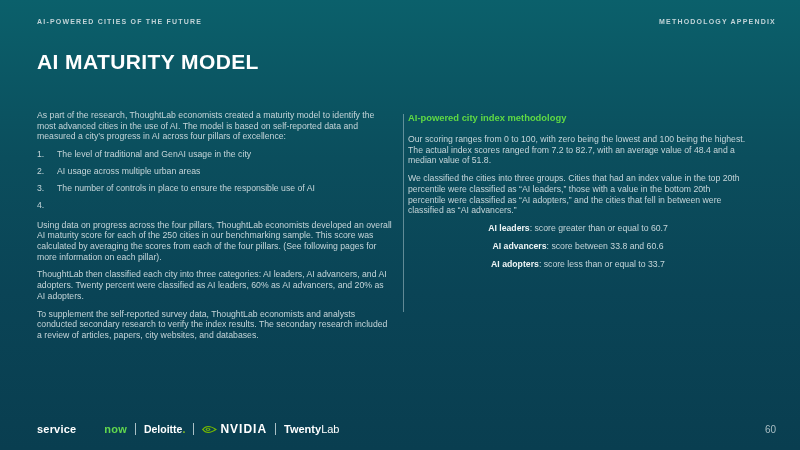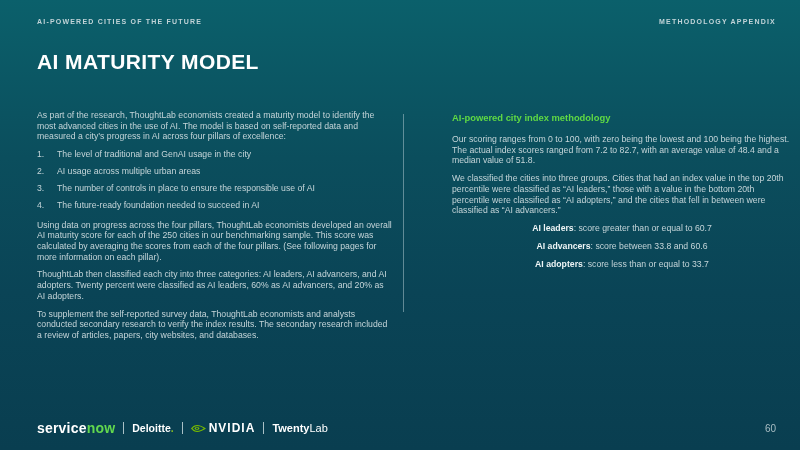--- a/index.html
+++ b/index.html
@@ -12,35 +12,35 @@
     overflow:hidden;
   }
   
   .topbar{position:absolute;top:18px;left:37px;right:24px;display:flex;justify-content:space-between;}
   .eyebrow{font-size:7px;font-weight:700;letter-spacing:1.2px;color:#c2d4d8;text-transform:uppercase;}
   
   .title{position:absolute;top:50px;left:37px;margin:0;font-size:21px;font-weight:800;letter-spacing:0.4px;color:#ffffff;}
   
   .content{position:absolute;top:110px;left:37px;right:24px;}
   .col-left{position:absolute;top:0;left:0;width:356px;}
-  .col-right{position:absolute;top:0;left:415px;width:340px;}
+  .col-right{position:absolute;top:0;left:371px;width:340px;}
   .divider{position:absolute;top:4px;left:366px;width:1px;height:198px;background:rgba(170,195,202,0.55);}
   p{margin:0 0 7px 0;font-size:8.7px;line-height:10.7px;color:#c5d5d9;}
   .pillars{list-style:none;margin:2px 0 9px 0;padding:0;}
   .pillars li{display:flex;margin:0 0 6.5px 0;font-size:8.7px;line-height:10.5px;}
   .pillars .num{width:20px;flex:0 0 20px;}
   .col-right h2{margin:2px 0 11px 0;font-size:9.4px;font-weight:700;color:#5fd944;}
   .classification{margin:0 0 7.5px 0;text-align:center;}
   .classification strong{color:#eef5f6;font-weight:700;}
   
   .footer{position:absolute;left:37px;right:24px;bottom:14px;display:flex;align-items:center;justify-content:space-between;}
   .logos{display:flex;align-items:center;gap:8px;}
   .logo{display:inline-flex;align-items:baseline;white-space:nowrap;color:#ffffff;}
   .sep{width:1px;height:12px;background:rgba(210,225,228,0.8);display:inline-block;}
-  .servicenow{font-size:14px;font-weight:600;letter-spacing:0.2px;}
+  .servicenow{font-size:11px;font-weight:600;letter-spacing:0.2px;gap:28px;}
   .sn-now{color:#62d84e;}
   .deloitte{font-size:10.5px;font-weight:700;}
   .deloitte-dot{color:#86bc25;font-weight:800;}
   .nvidia{font-size:12px;font-weight:800;letter-spacing:1px;align-items:center;gap:3px;display:inline-flex;}
   .thoughtlab{font-size:11px;}
   .thoughtlab strong{font-weight:800;}
   .thoughtlab span{font-weight:400;}
   .page-num{font-size:10px;color:#a9bec4;}
 </style>
 </head>
@@ -67,21 +67,20 @@
         <li>
           <span class="num">2.</span>
           <span>AI usage across multiple urban areas</span>
         </li>
         <li>
           <span class="num">3.</span>
           <span>The number of controls in place to ensure the responsible use of AI</span>
         </li>
         <li>
           <span class="num">4.</span>
-          <span>The future-ready foundation needed to succeed in AI</span>
         </li>
       </ol>
       <p>Using data on progress across the four pillars, ThoughtLab economists developed an overall AI maturity score for each of the 250 cities in our benchmarking sample. This score was calculated by averaging the scores from each of the four pillars. (See following pages for more information on each pillar).</p>
       <p>ThoughtLab then classified each city into three categories: AI leaders, AI advancers, and AI adopters. Twenty percent were classified as AI leaders, 60% as AI advancers, and 20% as AI adopters.</p>
       <p>To supplement the self-reported survey data, ThoughtLab economists and analysts conducted secondary research to verify the index results. The secondary research included a review of articles, papers, city websites, and databases.</p>
     </div>
 
     <div class="divider"></div>
 
     <div class="col-right">

